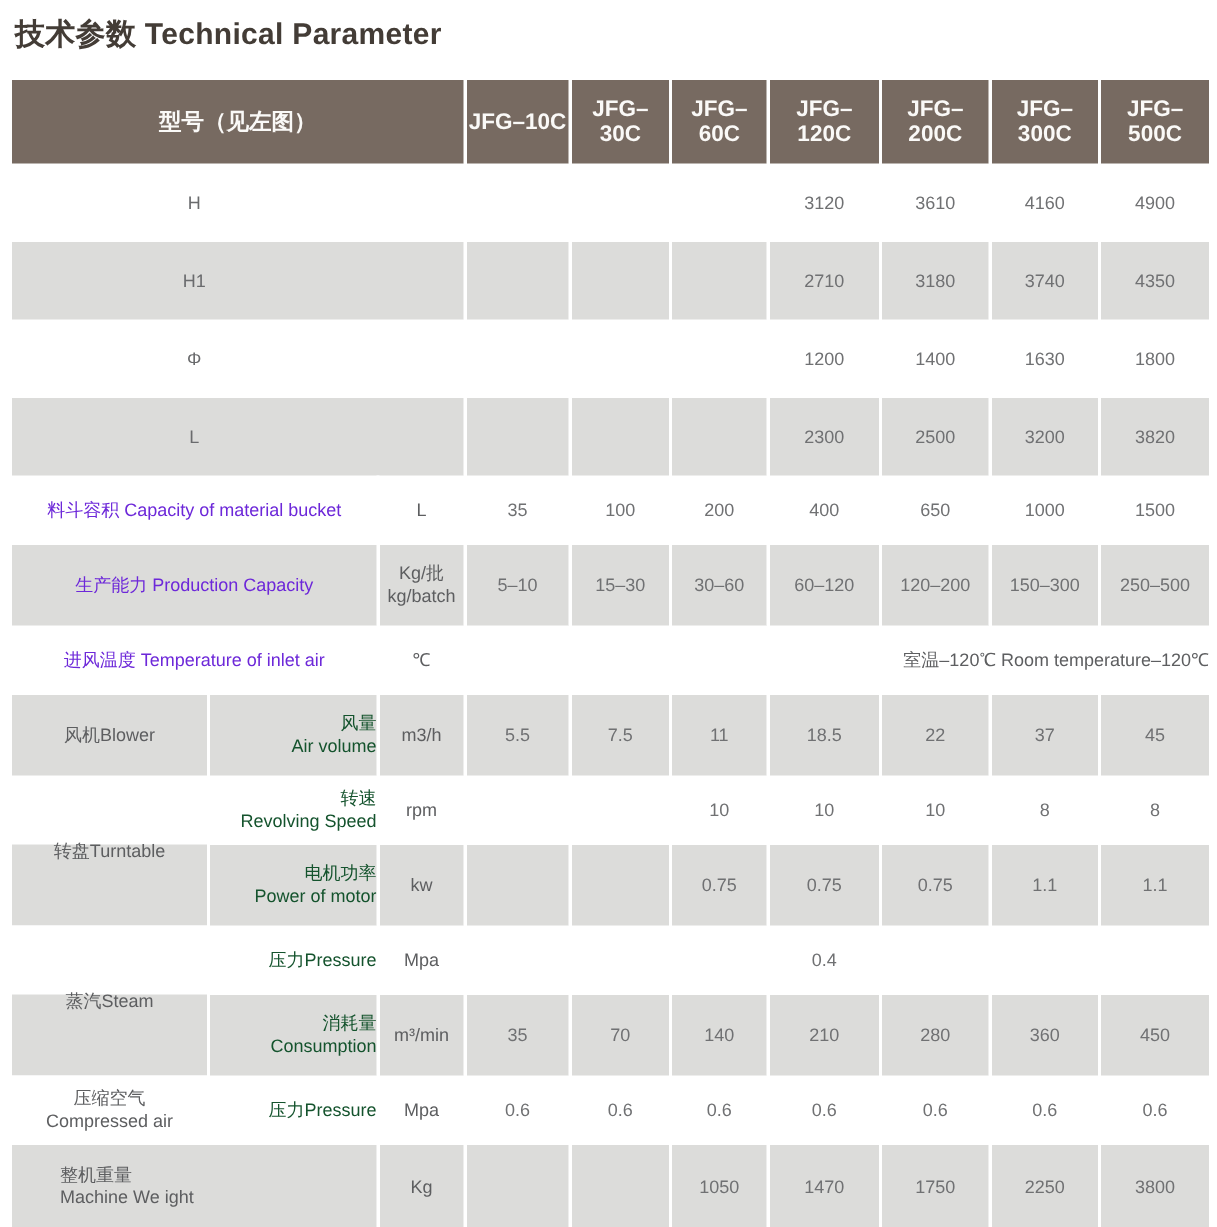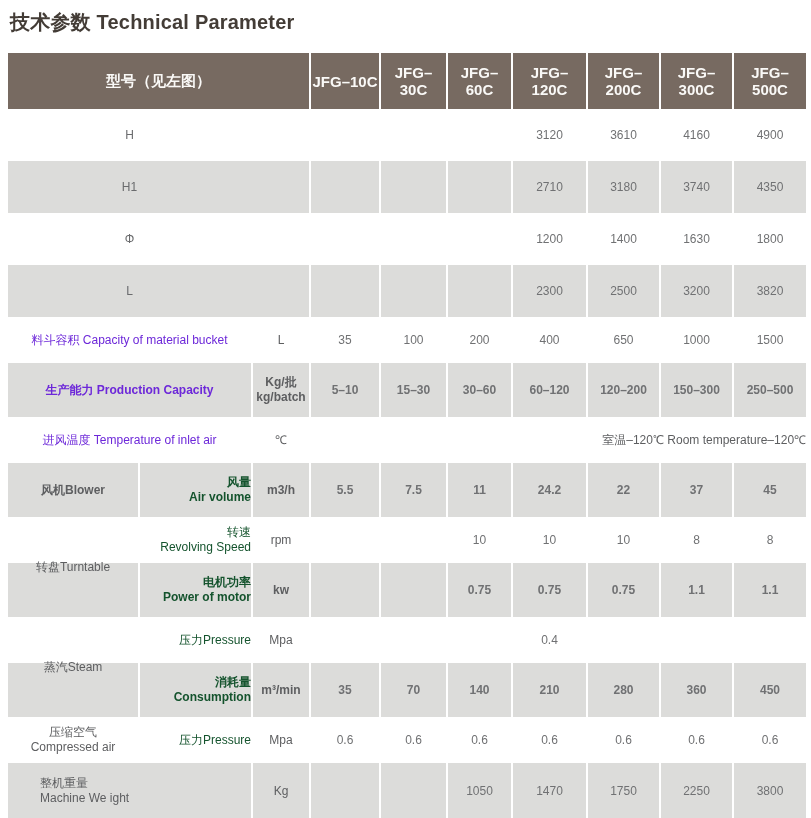--- a/index.html
+++ b/index.html
@@ -23,21 +23,21 @@
   }
   .c1{border-left:0;}
   tr.hdr th{
     background:#776a61;color:#faf9f7;font-weight:bold;font-size:15px;
   }
   tr.g td{background:#dcdcda;}
   td.split{
     background:linear-gradient(to bottom,#ffffff 0,#ffffff 46px,#dcdcda 46px,#dcdcda 100%);
   }
   .r56{height:56px;}
-  .r54{height:54px;font-weight:bold;}
+  .r54{height:54px;}
   .r52{height:52px;}
   .r46{height:46px;}
   .lbl3{padding-right:58px;color:#6a6b6d;}
   .lbl2{color:#6d28d9;}
   .grp{color:#5d5e60;}
   .sub{text-align:right;padding-left:10px;color:#14532d;}
   .line{display:block;line-height:15px;}
   .unit{color:#5d5e60;line-height:15px;}
   .wlbl{text-align:left;padding-left:32px;color:#5d5e60;margin-top:36px;}
   .mval{color:#5d5e60;text-align:right;}
@@ -153,21 +153,21 @@
   <tr class="g r54">
     <td class="c1 grp">风机Blower</td>
     <td class="sub">
       <span class="line">风量</span>
       <span class="line">Air volume</span>
     </td>
     <td class="unit">m3/h</td>
     <td>5.5</td>
     <td>7.5</td>
     <td>11</td>
-    <td>24.2</td>
+    <td>18.5</td>
     <td>22</td>
     <td>37</td>
     <td>45</td>
   </tr>
 
   <tr class="r46">
     <td rowspan="2" class="c1 grp split">转盘Turntable</td>
     <td class="sub">
       <span class="line">转速</span>
       <span class="line">Revolving Speed</span>

